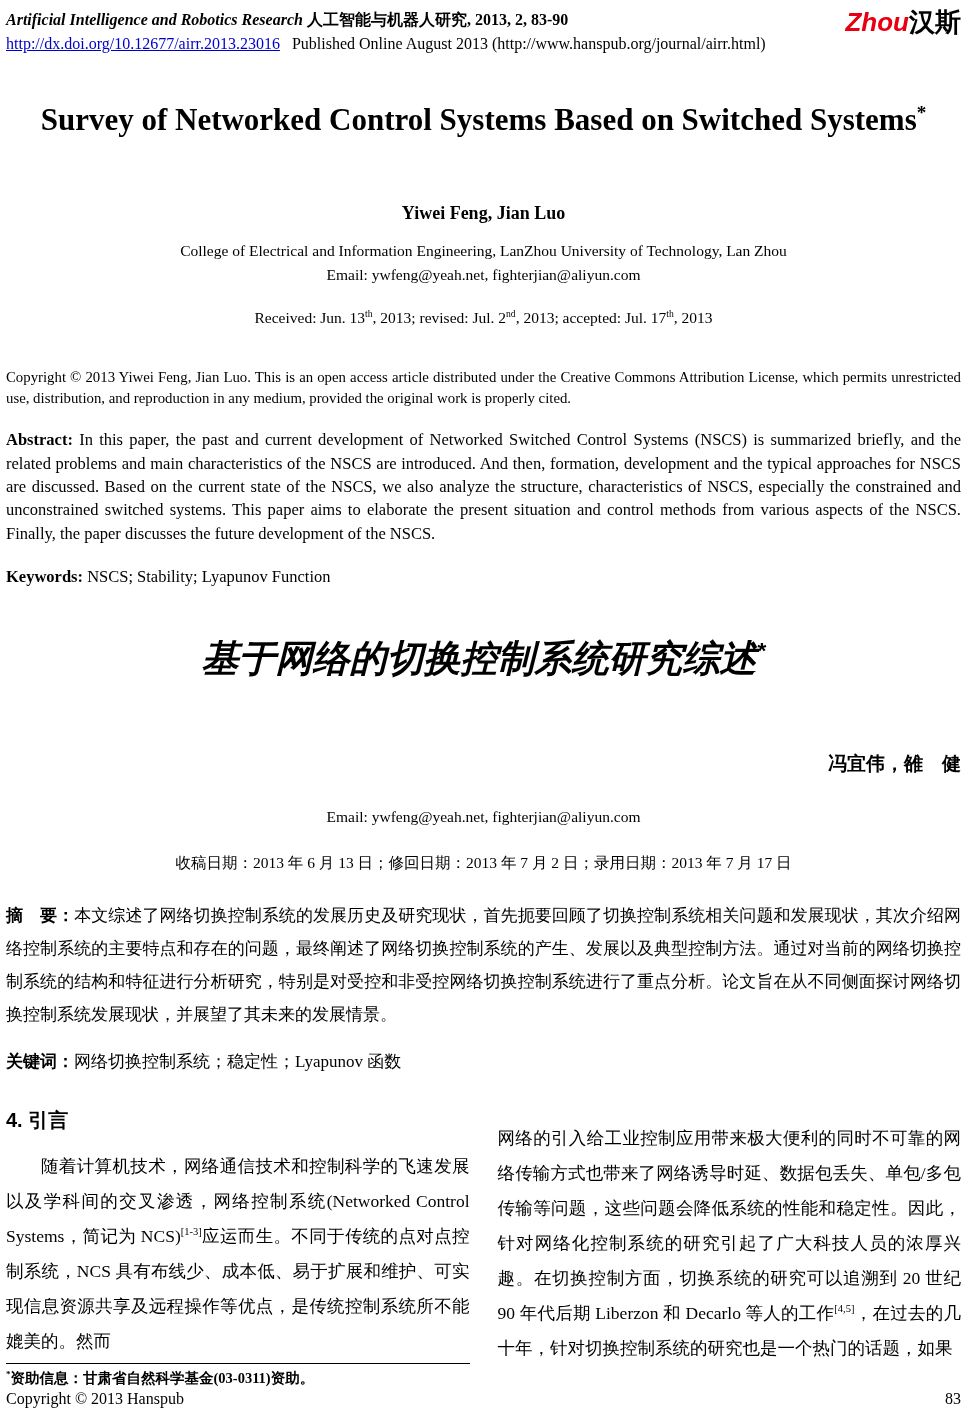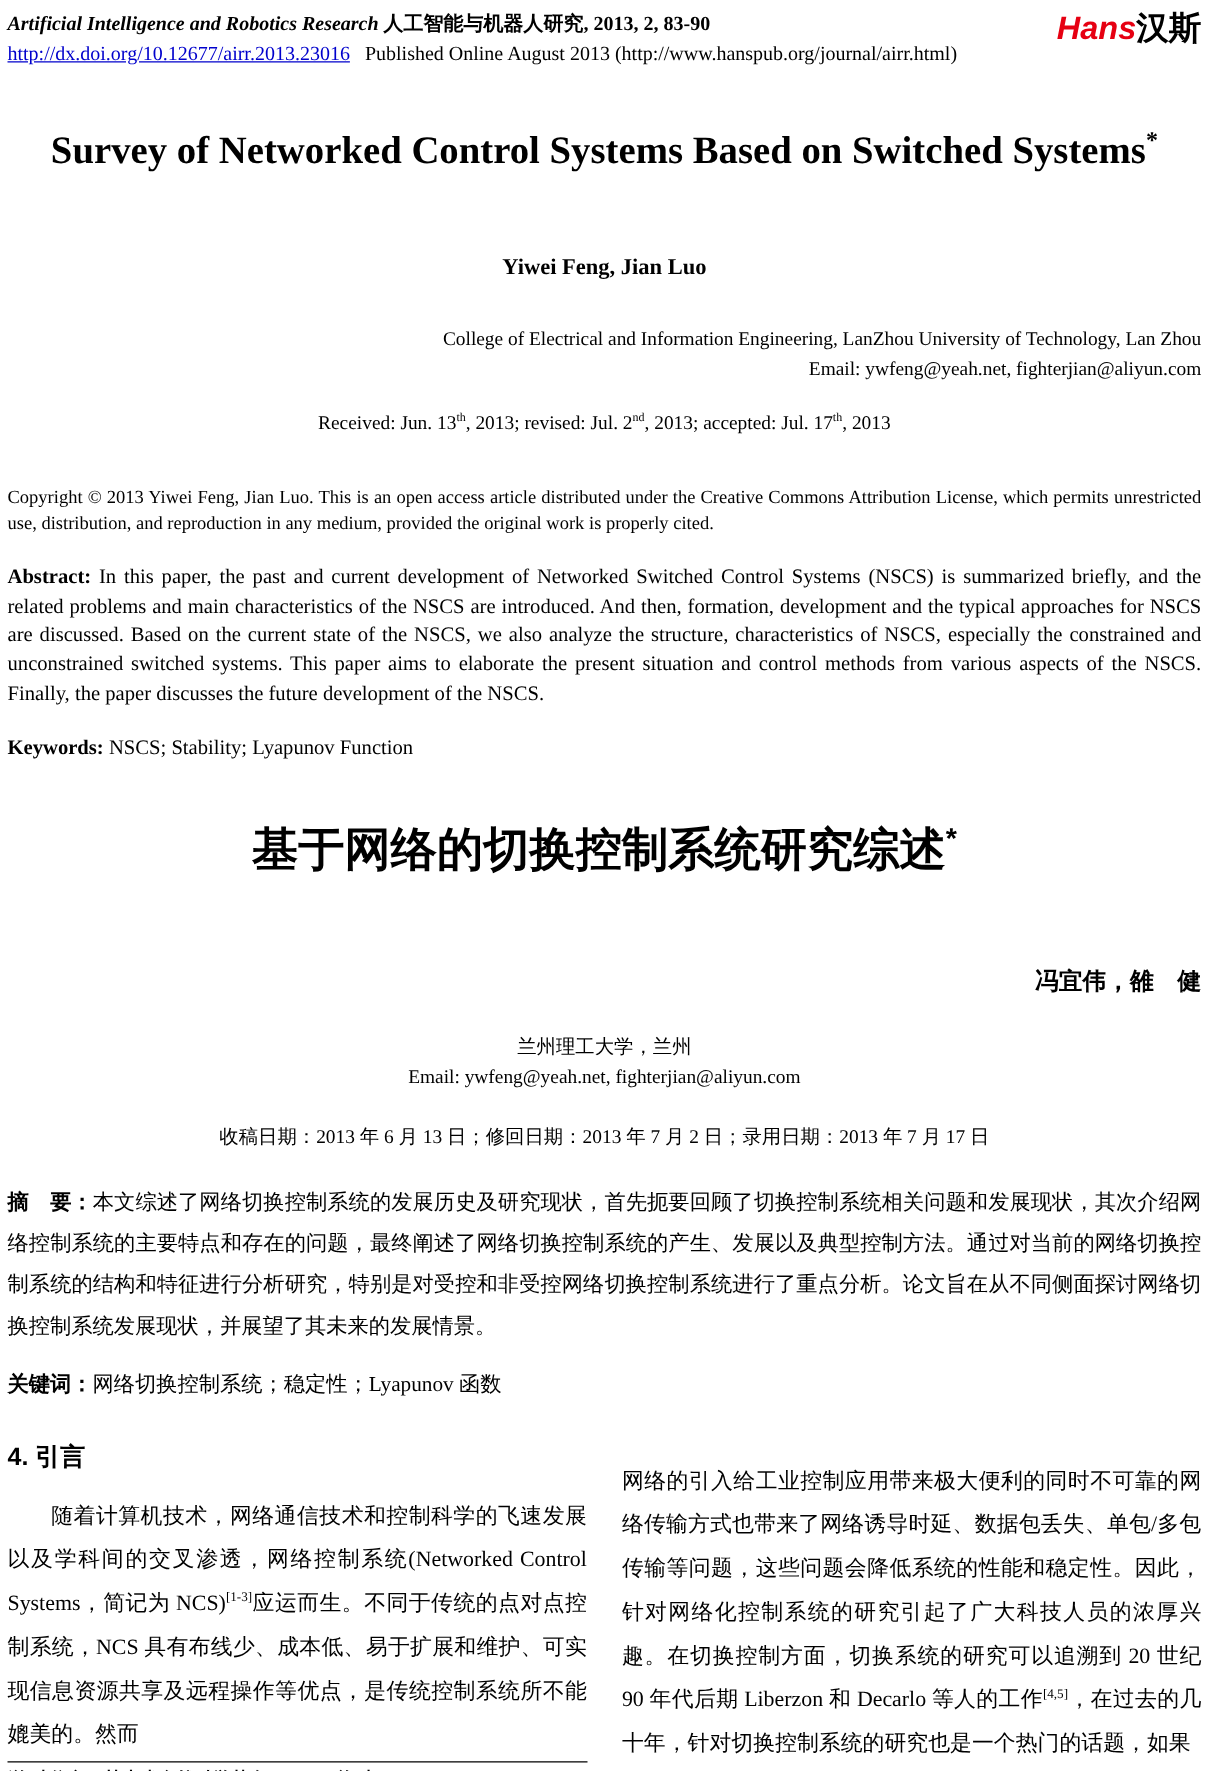--- a/index.html
+++ b/index.html
@@ -24,31 +24,31 @@
   .journal-zh { font-weight: bold; }
   .doi-link { color: #0000cc; text-decoration: underline; cursor: pointer; }
   .published-note { color: #000; }
   .logo { font-size: 26px; font-weight: bold; white-space: nowrap; line-height: 1.1; }
   .logo-latin { color: #e60012; font-style: italic; font-family: "Liberation Sans", sans-serif; }
   .logo-cjk { color: #000000; font-family: "Liberation Sans", sans-serif; }
 
   
   .title-en { margin-top: 42px; text-align: center; font-size: 31px; font-weight: bold; line-height: 1.42; }
   .authors-en { margin-top: 40px; text-align: center; font-size: 18px; font-weight: bold; }
-  .affil-en { margin-top: 36px; text-align: right; font-size: 15.5px; line-height: 1.55; }
+  .affil-en { margin-top: 15px; text-align: center; font-size: 15.5px; line-height: 1.55; }
   .received-en { margin-top: 22px; text-align: center; font-size: 15.5px; }
   .copyright-en { margin-top: 40px; font-size: 14.8px; line-height: 1.4; text-align: justify; }
   .abstract-en { margin-top: 20px; font-size: 16.5px; line-height: 1.42; text-align: justify; }
   .abstract-en .label { font-weight: bold; }
   .keywords-en { margin-top: 22px; font-size: 16.5px; }
   .keywords-en .label { font-weight: bold; }
 
   
   .title-zh { margin-top: 50px; text-align: center; font-size: 37px; font-weight: bold;
-              font-family: "Liberation Sans", "DejaVu Sans", sans-serif; line-height: 1.2; }
+              font-family: "Liberation Sans", "DejaVu Sans", sans-serif; line-height: 1.2; font-style: italic; }
   .authors-zh { margin-top: 44px; text-align: right; font-size: 19px; font-weight: bold; }
   .affil-zh { margin-top: 28px; text-align: center; font-size: 15.5px; line-height: 1.6; }
   .received-zh { margin-top: 24px; text-align: center; font-size: 15.5px; }
   .abstract-zh { margin-top: 26px; font-size: 17px; line-height: 1.94; text-align: justify; }
   .abstract-zh .label, .keywords-zh .label { font-weight: bold; font-family: "Liberation Sans", "DejaVu Sans", sans-serif; }
   .keywords-zh { margin-top: 18px; font-size: 17px; }
 
   
   .columns { margin-top: 32px; display: flex; gap: 28px; }
   .col { flex: 1 1 0; font-size: 17.5px; line-height: 2.0; text-align: justify; }
@@ -66,21 +66,21 @@
   .footer { margin-top: auto; display: flex; justify-content: space-between; font-size: 16px; }
 </style>
 </head>
 <body>
 
 <div class="header">
   <div class="header-left">
     <div><span class="journal-en">Artificial Intelligence and Robotics Research</span> <span class="journal-zh">人工智能与机器人研究, 2013, 2, 83-90</span></div>
     <div><a class="doi-link">http://dx.doi.org/10.12677/airr.2013.23016</a>&nbsp;&nbsp;&nbsp;<span class="published-note">Published Online August 2013 (http://www.hanspub.org/journal/airr.html)</span></div>
   </div>
-  <div class="logo"><span class="logo-latin">Hans</span><span class="logo-cjk">汉斯</span></div>
+  <div class="logo"><span class="logo-latin">Zhou</span><span class="logo-cjk">汉斯</span></div>
 </div>
 
 <h1 class="title-en"><span>Survey of Networked Control Systems Based on Switched Systems</span><sup>*</sup></h1>
 
 <div class="authors-en">Yiwei Feng, Jian Luo</div>
 
 <div class="affil-en">
   <div>College of Electrical and Information Engineering, LanZhou University of Technology, Lan Zhou</div>
   <div>Email: ywfeng@yeah.net, fighterjian@aliyun.com</div>
 </div>
@@ -91,21 +91,20 @@
 
 <div class="abstract-en"><span class="label">Abstract:</span><span> In this paper, the past and current development of Networked Switched Control Systems (NSCS) is summarized briefly, and the related problems and main characteristics of the NSCS are introduced. And then, formation, development and the typical approaches for NSCS are discussed. Based on the current state of the NSCS, we also analyze the structure, characteristics of NSCS, especially the constrained and unconstrained switched systems. This paper aims to elaborate the present situation and control methods from various aspects of the NSCS. Finally, the paper discusses the future development of the NSCS.</span></div>
 
 <div class="keywords-en"><span class="label">Keywords:</span><span> NSCS; Stability; Lyapunov Function</span></div>
 
 <h1 class="title-zh"><span>基于网络的切换控制系统研究综述</span><sup>*</sup></h1>
 
 <div class="authors-zh">冯宜伟，雒　健</div>
 
 <div class="affil-zh">
-  <div>兰州理工大学，兰州</div>
   <div>Email: ywfeng@yeah.net, fighterjian@aliyun.com</div>
 </div>
 
 <div class="received-zh">收稿日期：2013 年 6 月 13 日；修回日期：2013 年 7 月 2 日；录用日期：2013 年 7 月 17 日</div>
 
 <div class="abstract-zh"><span class="label">摘　要：</span><span>本文综述了网络切换控制系统的发展历史及研究现状，首先扼要回顾了切换控制系统相关问题和发展现状，其次介绍网络控制系统的主要特点和存在的问题，最终阐述了网络切换控制系统的产生、发展以及典型控制方法。通过对当前的网络切换控制系统的结构和特征进行分析研究，特别是对受控和非受控网络切换控制系统进行了重点分析。论文旨在从不同侧面探讨网络切换控制系统发展现状，并展望了其未来的发展情景。</span></div>
 
 <div class="keywords-zh"><span class="label">关键词：</span><span>网络切换控制系统；稳定性；Lyapunov 函数</span></div>
 
 <div class="columns">

